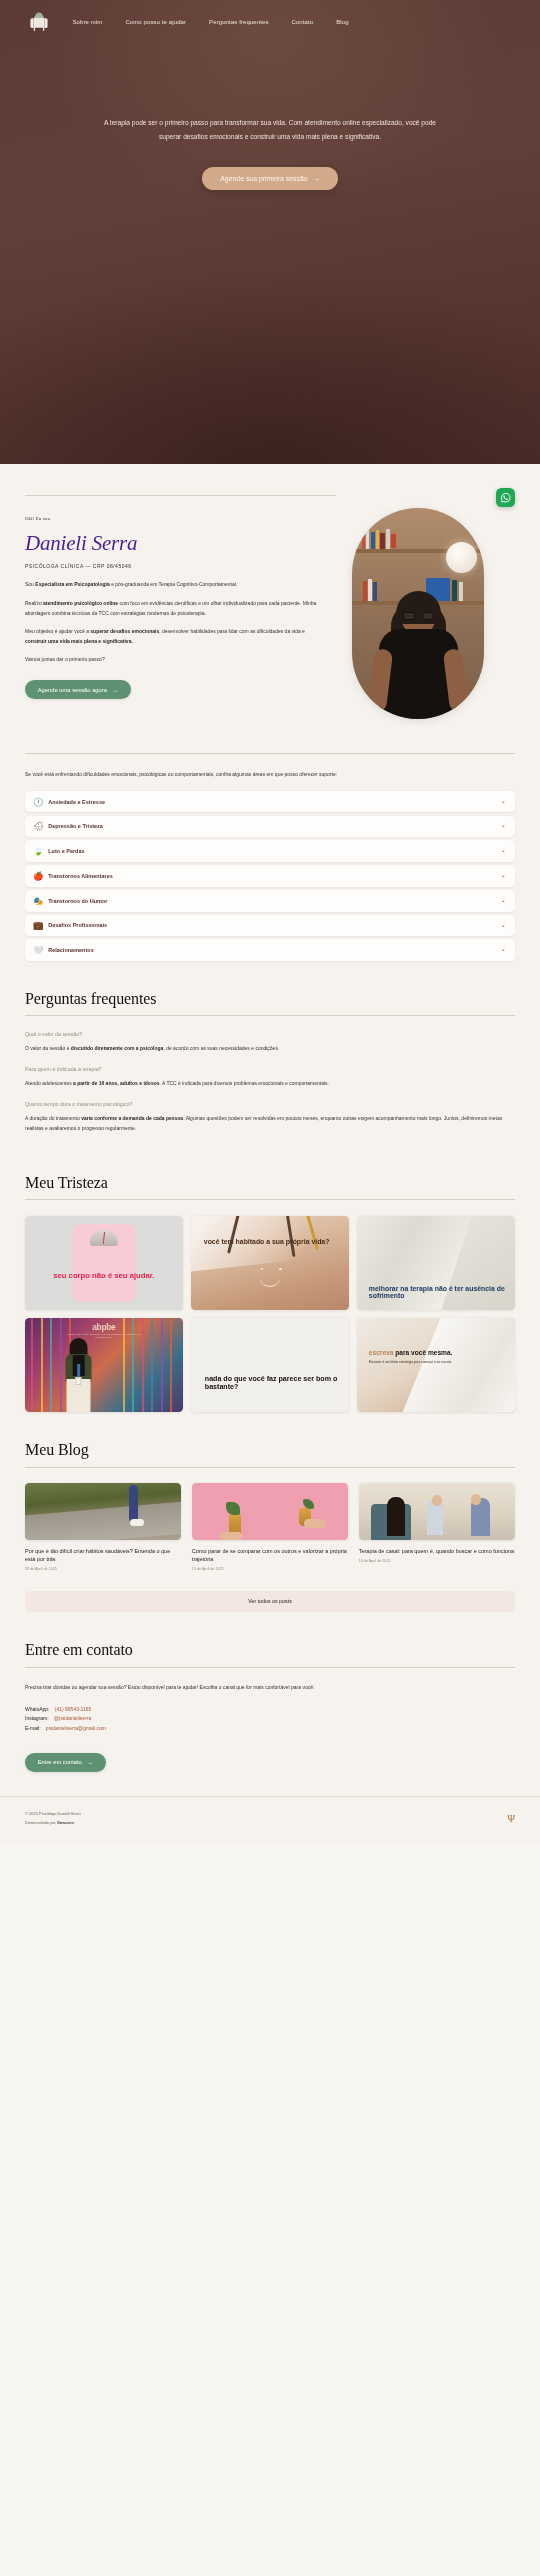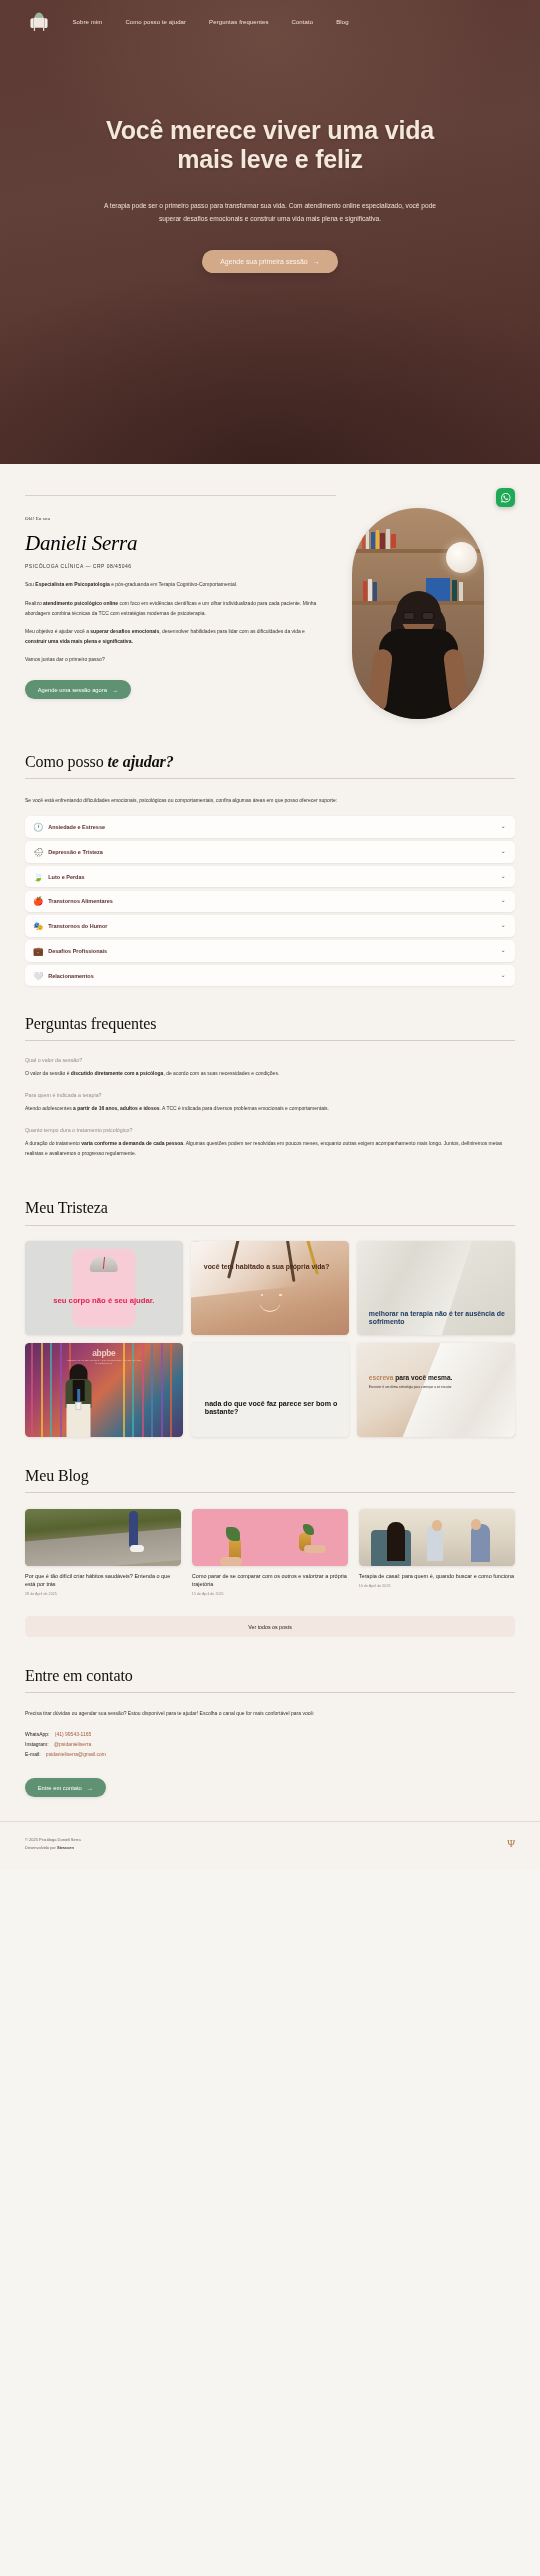--- a/index.html
+++ b/index.html
@@ -109,21 +109,21 @@
     height:0.5px; background:#d8cfc6; width:311px; margin:0 0 18px 0;
   }
   .greet {
     font-family:"Liberation Serif", serif;
     font-size:10px; color:#2b2320; margin:0 0 1.1px 0; letter-spacing:0.1px;
   }
   .name {
     font-family:"Liberation Serif", serif;
     font-style:italic; font-weight:400;
     font-size:21px; line-height:1.08;
-    margin:0 0 6.3px 0; color:#000000;
+    margin:0 0 6.3px 0; color:#4c1d95;
     letter-spacing:-0.2px;
   }
   .crp {
     font-size:4.5px; letter-spacing:0.5px; color:#6d625b;
     margin:0 0 13.7px 0; text-transform:uppercase;
   }
   .about p {
     font-size:5px; line-height:2.0; color:#3a312c; margin:0 0 8.4px 0;
     max-width:296px;
   }
@@ -362,21 +362,20 @@
       <div class="nav-links">
         <a class="nav-link">Sobre mim</a>
         <a class="nav-link">Como posso te ajudar</a>
         <a class="nav-link">Perguntas frequentes</a>
         <a class="nav-link">Contato</a>
         <a class="nav-link">Blog</a>
       </div>
     </nav>
 
     <div class="hero-inner">
-      <h1 class="hero-title">Você merece viver uma vida mais leve e feliz</h1>
       <p class="hero-sub">A terapia pode ser o primeiro passo para transformar sua vida. Com atendimento online especializado, você pode superar desafios emocionais e construir uma vida mais plena e significativa.</p>
       <button class="btn btn-hero">
         <span>Agende sua primeira sessão</span>
         <span class="arw">→</span>
       </button>
     </div>
   </header>
 
   <div class="wa-fab">
     <svg width="11.6" height="11.6" viewBox="0 0 24 24" aria-hidden="true">
@@ -435,21 +434,20 @@
             <i class="r"></i>
           </div>
         <div class="ph-body"></div>
         <div class="ph-arm l"></div>
         <div class="ph-arm r"></div>
       </div>
     </div>
   </section>
 
   <section class="sec">
-    <h2 class="sec-h"><span>Como posso </span><em>te ajudar?</em></h2>
     <div class="sec-rule"></div>
     <p class="sec-lead">Se você está enfrentando dificuldades emocionais, psicológicas ou comportamentais, confira algumas áreas em que posso oferecer suporte:</p>
 
     <div class="acc-list">
       <div class="acc">
         <span class="ico">🕐</span>
         <span class="lbl">Ansiedade e Estresse</span>
         <span class="chev">⌄</span>
       </div>
       <div class="acc">

